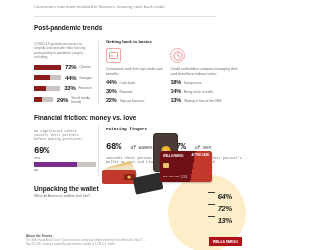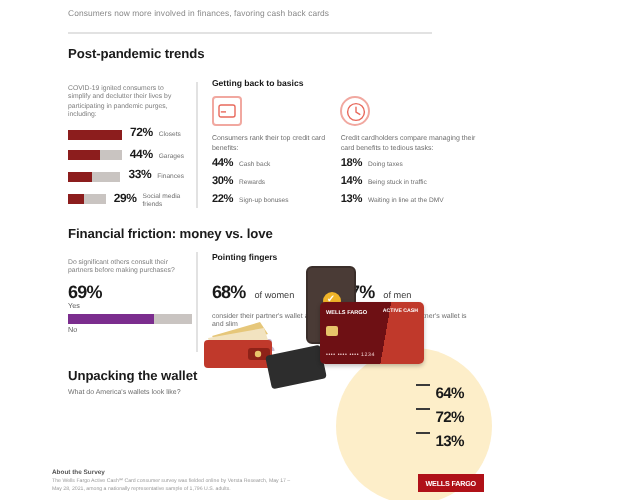--- a/index.html
+++ b/index.html
@@ -43,37 +43,37 @@
     display:flex;align-items:center;justify-content:center;margin:4px 0 4px 0;
   }
   .ico svg{display:block;}
   .ico-round{border-radius:50%;}
   .statline{display:flex;align-items:baseline;margin-top:3px;}
   .statpct{font-size:5.6px;font-weight:bold;color:#1a1a1a;letter-spacing:-.2px;}
   .statlbl{font-size:3.3px;color:#6f6f6f;margin-left:3px;}
 
   
   .sec2{padding:10px 0 0 26px;}
-  .sec2row{display:flex;margin-top:5px;}
+  .sec2row{display:flex;margin-top:5px;font-family:Liberation Mono, monospace;}
   .pbar{height:5px;width:62px;background:#c9c4c1;position:relative;margin:2px 0 1px 0;}
   .pbar i{position:absolute;left:0;top:0;bottom:0;background:#7b2d8e;}
   .bigpct{font-size:9px;font-weight:bold;color:#1a1a1a;letter-spacing:-.4px;}
   .bigpct span{font-size:4.6px;font-weight:normal;color:#3a3a3a;letter-spacing:0;}
   .yn{font-size:3.6px;color:#5c5c5c;}
 
   .people{display:flex;gap:1.5px;margin-top:4px;}
 
   
   .sec3{padding:9px 0 0 26px;position:relative;}
   .blob{
     position:absolute;right:-4px;top:-2px;width:78px;height:78px;border-radius:50%;
     background:#fdeec9;
   }
   .callouts{position:absolute;right:10px;top:16px;}
-  .co{display:flex;align-items:flex-start;margin-bottom:3px;}
+  .co{display:flex;align-items:flex-start;margin-bottom:3px;font-style:italic;}
   .co .dash{width:7px;height:1px;background:#3a3a3a;margin-right:2.5px;}
   .co b{font-size:7.6px;font-weight:bold;color:#1a1a1a;letter-spacing:-.3px;}
 
   .footer{
     position:absolute;left:26px;bottom:4px;width:120px;
   }
   .f-t{font-size:3.2px;font-weight:bold;color:#555;}
   .f-b{font-size:2.6px;line-height:3.4px;color:#9a9a9a;margin-top:1px;}
 
   .wf{

